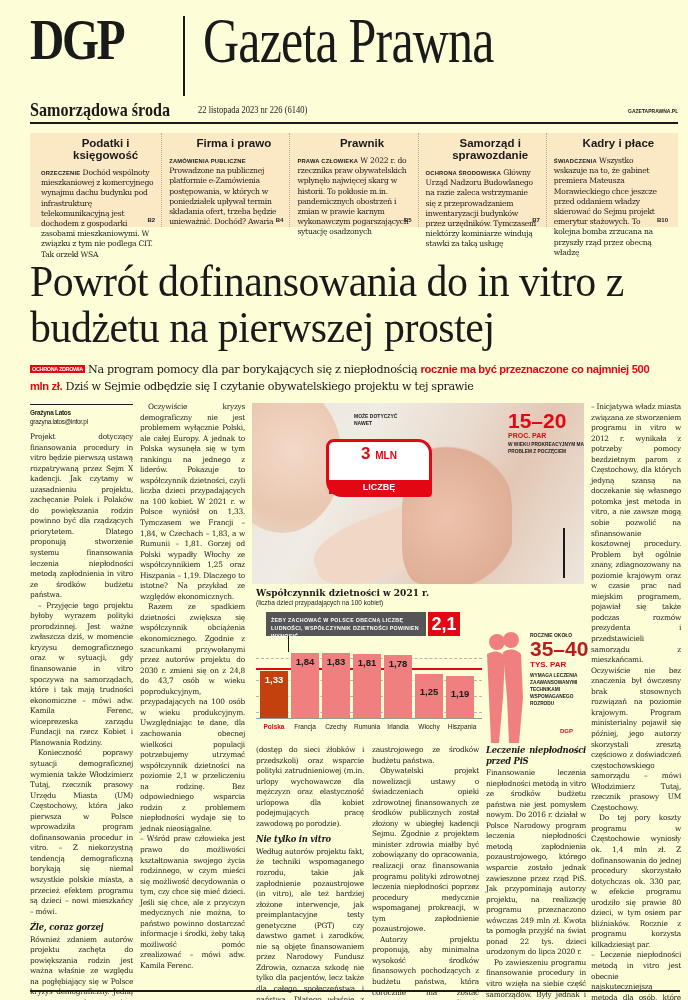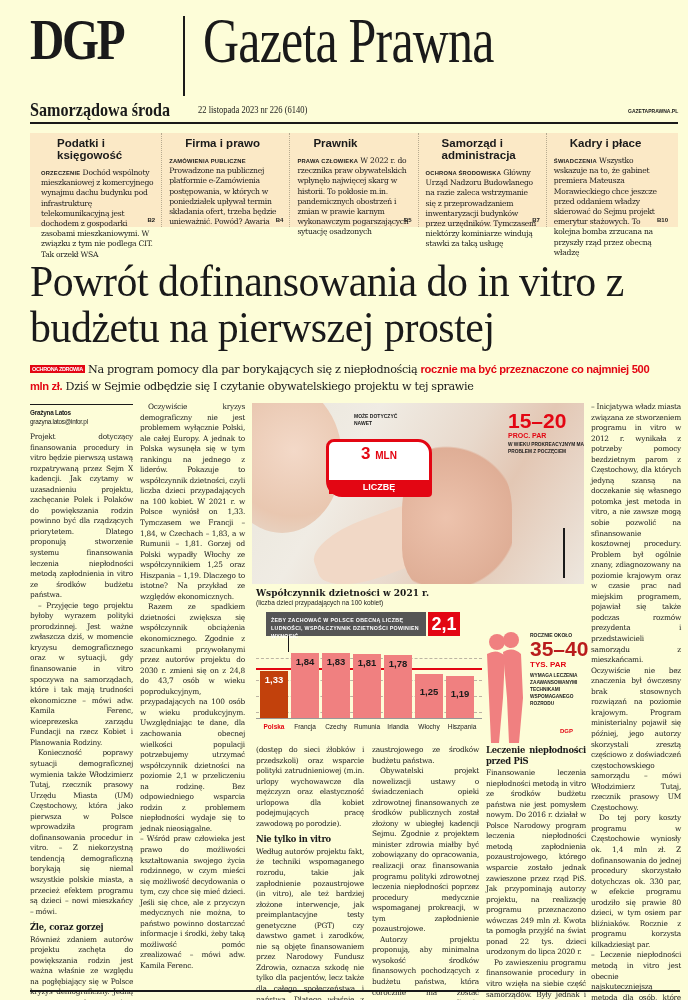--- a/index.html
+++ b/index.html
@@ -10,34 +10,34 @@
   .vbar{left:183px;top:16px;width:2px;height:80px;background:#1a1a1a;}
   .title{left:203px;top:6px;font-family:"Liberation Serif",serif;font-size:64px;line-height:70px;transform:scaleX(0.78);transform-origin:left top;letter-spacing:-1px;}
   .sub{left:30px;top:99px;font-family:"Liberation Serif",serif;font-size:19px;font-weight:bold;transform:scaleX(0.85);transform-origin:left top;}
   .issue{left:198px;top:104px;font-family:"Liberation Serif",serif;font-size:10px;transform:scaleX(0.85);transform-origin:left top;}
   .site{left:628px;top:108px;font-family:"Liberation Sans",sans-serif;font-size:5px;font-weight:bold;}
   .rule{left:30px;top:122px;width:648px;height:2px;background:#1a1a1a;}
   
   .teasers{left:30px;top:133px;width:648px;height:94px;background:#fbe9c6;display:flex;padding:0 4px;box-sizing:border-box;}
   .teaser{flex:1;padding:4px 7px 0 7px;border-right:1px dotted #b7ab90;position:relative;}
   .teaser:last-child{border-right:none;}
-  .teaser h3{margin:0 0 7px 16px;font-family:"Liberation Sans",sans-serif;font-size:11.5px;font-weight:bold;}
+  .teaser h3{margin:0 0 7px 16px;font-family:"Liberation Sans",sans-serif;font-size:11.5px;font-weight:bold;text-align:center;}
   .teaser p{margin:0;font-size:7.6px;line-height:10.2px;font-family:"DejaVu Serif",serif;letter-spacing:-0.25px;}
   .teaser .kick{font-family:"Liberation Sans",sans-serif;font-weight:bold;font-size:5.8px;letter-spacing:0.2px;}
   .teaser .pg{position:absolute;right:6px;bottom:4px;font-family:"Liberation Sans",sans-serif;font-weight:bold;font-size:6px;}
   
   .headline{left:30px;top:258px;width:640px;font-family:"Liberation Serif",serif;font-size:45px;line-height:46px;letter-spacing:-0.5px;transform:scaleX(0.93);transform-origin:left top;}
   .lead{left:30px;top:361px;width:640px;font-size:11.2px;line-height:16px;letter-spacing:-0.35px;}
   .lead .tag{background:#e30613;color:#fff;font-family:"Liberation Sans",sans-serif;font-weight:bold;font-size:5.5px;padding:1px 2px;vertical-align:2px;}
   .lead .red{color:#e30613;font-family:"Liberation Sans",sans-serif;font-weight:bold;}
   
   .col{font-size:7.4px;line-height:10.55px;text-align:justify;letter-spacing:-0.25px;}
   .col p{margin:0;text-indent:8px;}
   .col p.ni{text-indent:0;}
-  .col h4{margin:5px 0 2px 0;font-size:8.4px;font-weight:bold;font-family:"DejaVu Serif",serif;}
+  .col h4{margin:5px 0 2px 0;font-size:8.4px;font-weight:bold;font-family:"DejaVu Serif",serif;font-style:italic;}
   .author{font-family:"Liberation Sans",sans-serif;font-size:6.4px;line-height:9px;margin-bottom:6px;}
   .author b{display:block;}
   .col1{left:30px;top:404px;width:103px;border-top:1px solid #1a1a1a;padding-top:3px;}
   .col2{left:140px;top:402px;width:105px;}
   .col3{left:256px;top:745px;width:108px;}
   .col4{left:372px;top:745px;width:107px;}
   .col5{left:486px;top:745px;width:100px;}
   .col6{left:591px;top:402px;width:90px;}
   
   .photo{left:252px;top:403px;width:332px;height:181px;background:linear-gradient(120deg,#e9e5da 0%,#f0ece4 30%,#e8d9cc 55%,#e3c7b4 70%,#ede7de 100%);overflow:hidden;}
@@ -91,30 +91,30 @@
 <div class="abs rule"></div>
 
 <div class="abs teasers">
   <div class="teaser">
     <h3>Podatki i księgowość</h3>
     <p><span class="kick">ORZECZENIE</span> <span>Dochód wspólnoty mieszkaniowej z komercyjnego wynajmu dachu budynku pod infrastrukturę telekomunikacyjną jest dochodem z gospodarki zasobami mieszkaniowymi. W związku z tym nie podlega CIT. Tak orzekł WSA</span></p>
     <span class="pg">B2</span>
   </div>
   <div class="teaser">
     <h3>Firma i prawo</h3>
-    <p><span class="kick">ZAMÓWIENIA PUBLICZNE</span><br><span>Prowadzone na publicznej platformie e-Zamówienia postępowania, w których w poniedziałek upływał termin składania ofert, trzeba będzie unieważnić. Powód? Awaria</span></p>
+    <p><span class="kick">ZAMÓWIENIA PUBLICZNE</span><br><span>Prowadzone na publicznej platformie e-Zamówienia postępowania, w których w poniedziałek upływał termin składania ofert, trzeba będzie unieważnić. Dochód? Awaria</span></p>
     <span class="pg">B4</span>
   </div>
   <div class="teaser">
     <h3>Prawnik</h3>
     <p><span class="kick">PRAWA CZŁOWIEKA</span> <span>W 2022 r. do rzecznika praw obywatelskich wpłynęło najwięcej skarg w historii. To pokłosie m.in. pandemicznych obostrzeń i zmian w prawie karnym wykonawczym pogarszających sytuację osadzonych</span></p>
     <span class="pg">B5</span>
   </div>
   <div class="teaser">
-    <h3>Samorząd i administracja</h3>
+    <h3>Samorząd i sprawozdanie</h3>
     <p><span class="kick">OCHRONA ŚRODOWISKA</span> <span>Główny Urząd Nadzoru Budowlanego na razie zaleca wstrzymanie się z przeprowadzaniem inwentaryzacji budynków przez urzędników. Tymczasem niektórzy kominiarze windują stawki za taką usługę</span></p>
     <span class="pg">B7</span>
   </div>
   <div class="teaser">
     <h3>Kadry i płace</h3>
     <p><span class="kick">ŚWIADCZENIA</span> <span>Wszystko wskazuje na to, że gabinet premiera Mateusza Morawieckiego chce jeszcze przed oddaniem władzy skierować do Sejmu projekt emerytur stażowych. To kolejna bomba zrzucana na przyszły rząd przez obecną władzę</span></p>
     <span class="pg">B10</span>
   </div>
 </div>
 

